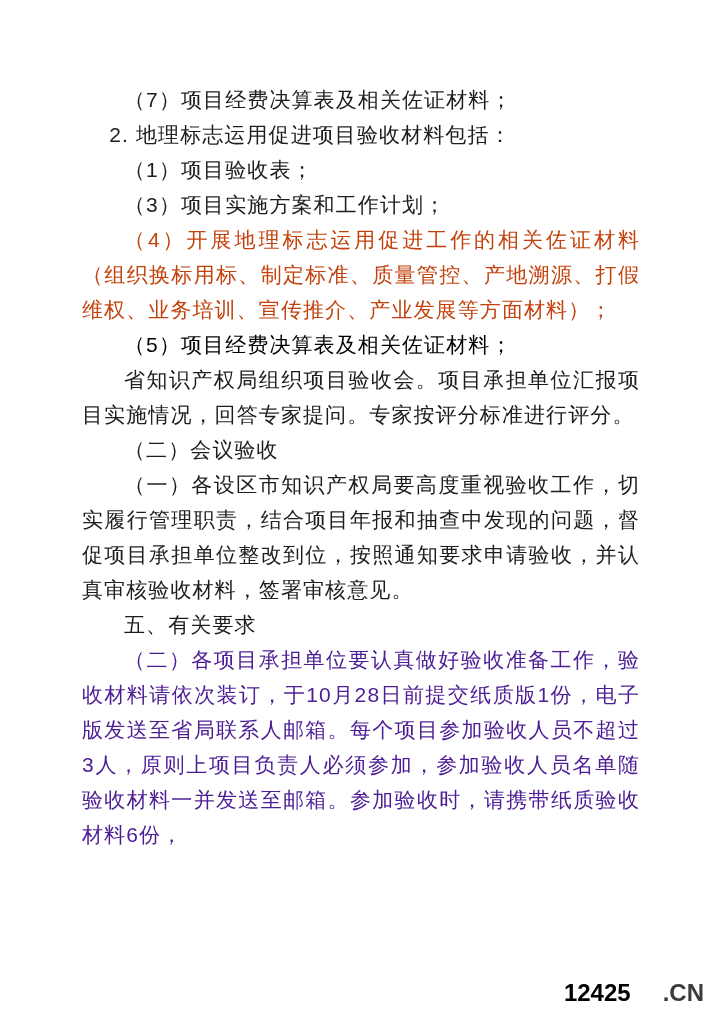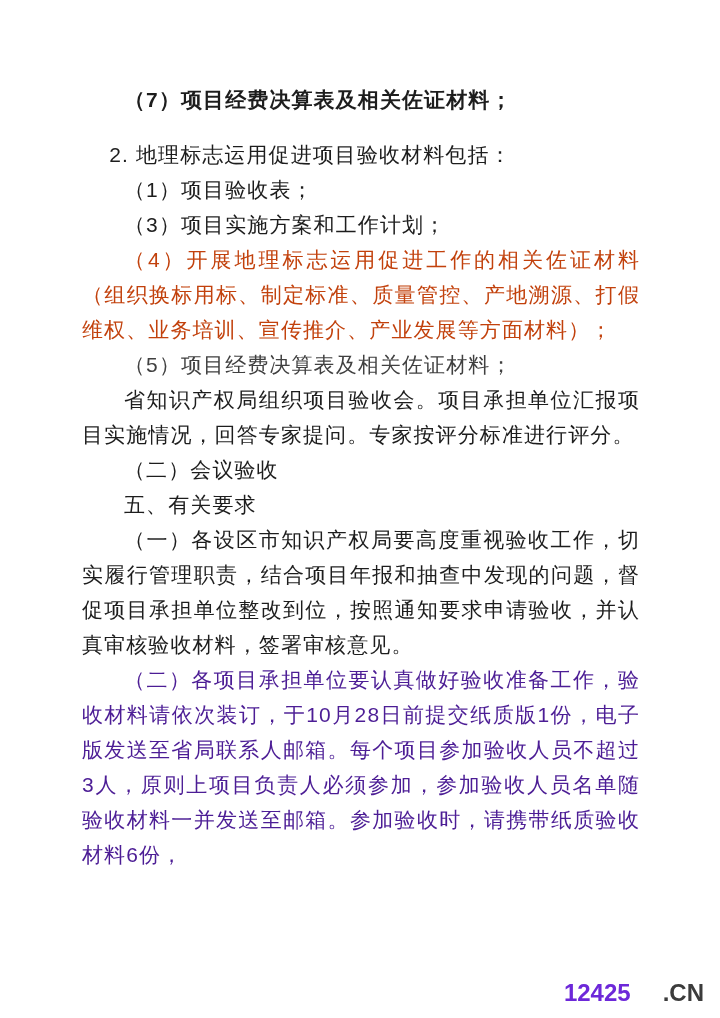--- a/index.html
+++ b/index.html
@@ -27,22 +27,21 @@
     margin: 0;
     font-size: 21px;
     line-height: 35px;
     color: #1d1d1d;
     letter-spacing: 1.1px;
     text-align: justify;
     text-indent: 2em;
     font-family: "Liberation Sans", sans-serif;
   }
   .content p.bold-item {
-    font-weight: bold;
-    margin-bottom: 20px;
+    font-weight: normal;
   }
   .content p.num-heading {
     text-indent: 1.3em;
   }
   .watermark {
     position: absolute;
     right: 16px;
     bottom: 13px;
     font-size: 24px;
     font-weight: 900;
@@ -55,24 +54,24 @@
 </head>
 <body>
 
 <div class="page">
   <div class="content">
     <p class="bold-item" style="color: rgb(29, 29, 29);">（7）项目经费决算表及相关佐证材料；</p>
     <p class="num-heading" style="color: rgb(29, 29, 29);">2. 地理标志运用促进项目验收材料包括：</p>
     <p style="color: rgb(29, 29, 29);">（1）项目验收表；</p>
     <p style="color: rgb(29, 29, 29);">（3）项目实施方案和工作计划；</p>
     <p style="color: #c2410c;">（4）开展地理标志运用促进工作的相关佐证材料（组织换标用标、制定标准、质量管控、产地溯源、打假维权、业务培训、宣传推介、产业发展等方面材料）；</p>
-    <p style="color: #404040;">（5）项目经费决算表及相关佐证材料；</p>
+    <p style="color: #000000;">（5）项目经费决算表及相关佐证材料；</p>
     <p style="color: rgb(29, 29, 29);">省知识产权局组织项目验收会。项目承担单位汇报项目实施情况，回答专家提问。专家按评分标准进行评分。</p>
     <p style="color: rgb(29, 29, 29);">（二）会议验收</p>
+    <p style="color: rgb(29, 29, 29);">（一）各设区市知识产权局要高度重视验收工作，切实履行管理职责，结合项目年报和抽查中发现的问题，督促项目承担单位整改到位，按照通知要求申请验收，并认真审核验收材料，签署审核意见。</p>
     <p style="color: rgb(29, 29, 29);">五、有关要求</p>
-    <p style="color: rgb(29, 29, 29);">（一）各设区市知识产权局要高度重视验收工作，切实履行管理职责，结合项目年报和抽查中发现的问题，督促项目承担单位整改到位，按照通知要求申请验收，并认真审核验收材料，签署审核意见。</p>
     <p style="color: #4c1d95;">（二）各项目承担单位要认真做好验收准备工作，验收材料请依次装订，于10月28日前提交纸质版1份，电子版发送至省局联系人邮箱。每个项目参加验收人员不超过3人，原则上项目负责人必须参加，参加验收人员名单随验收材料一并发送至邮箱。参加验收时，请携带纸质验收材料6份，</p>
   </div>
 
   <div class="watermark">
-    <span style="color: #6d28d9;">12425</span><span style="color: rgb(60, 60, 60); margin-left: 32px;">.CN</span>
+    <span style="color: #000000;">12425</span><span style="color: rgb(60, 60, 60); margin-left: 32px;">.CN</span>
   </div>
 </div>
 
 </body></html>

